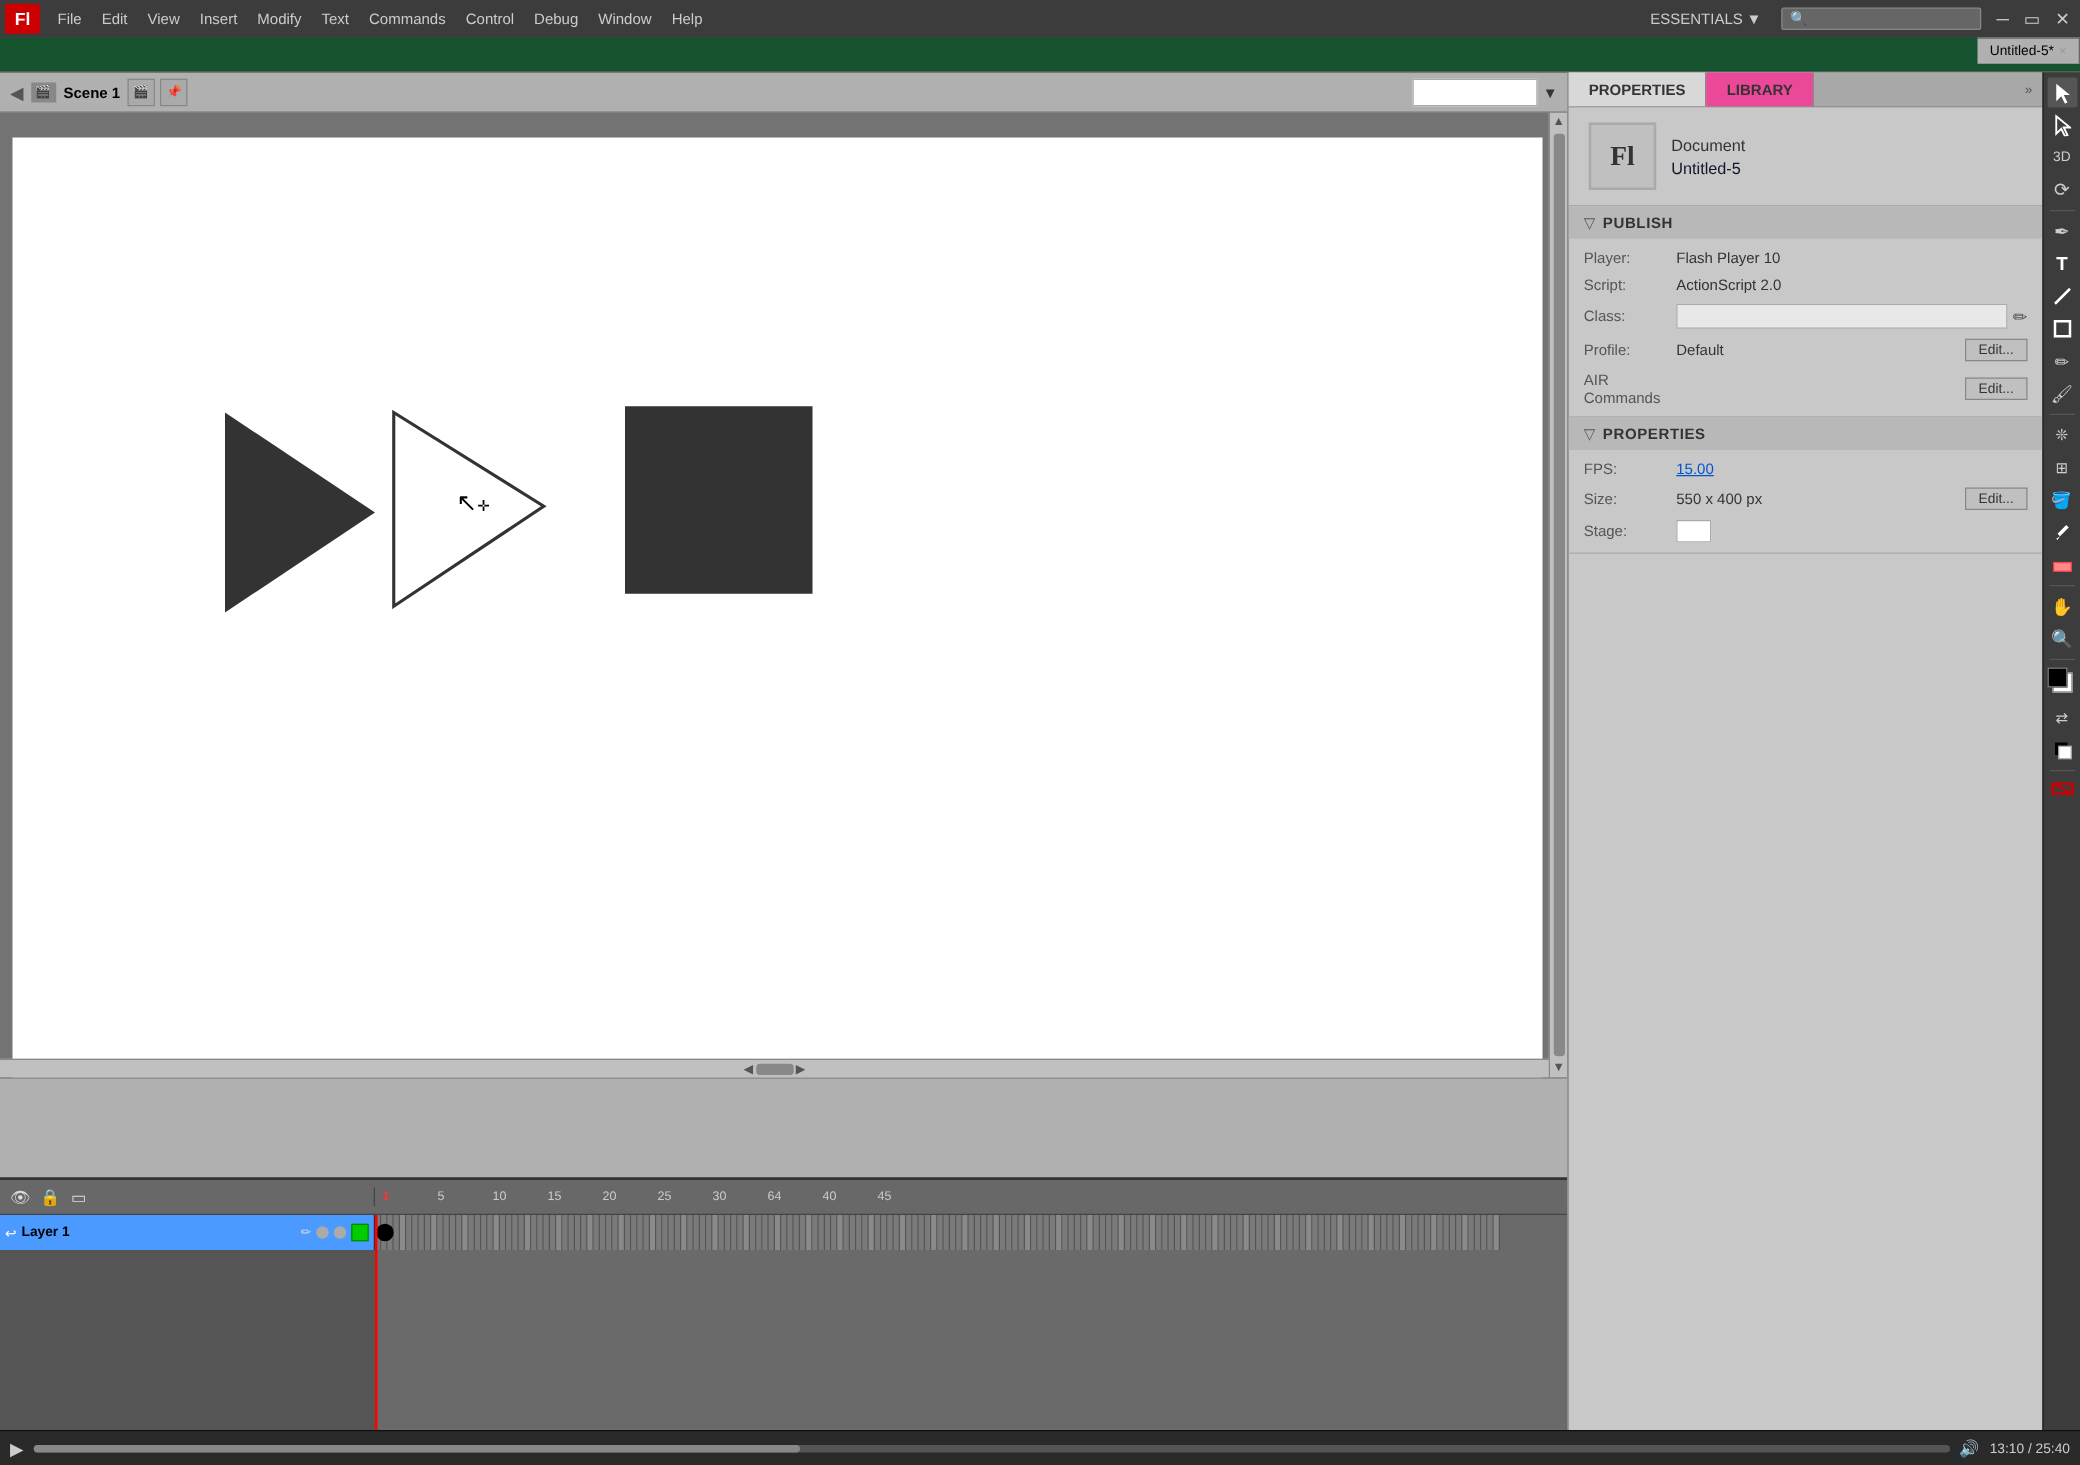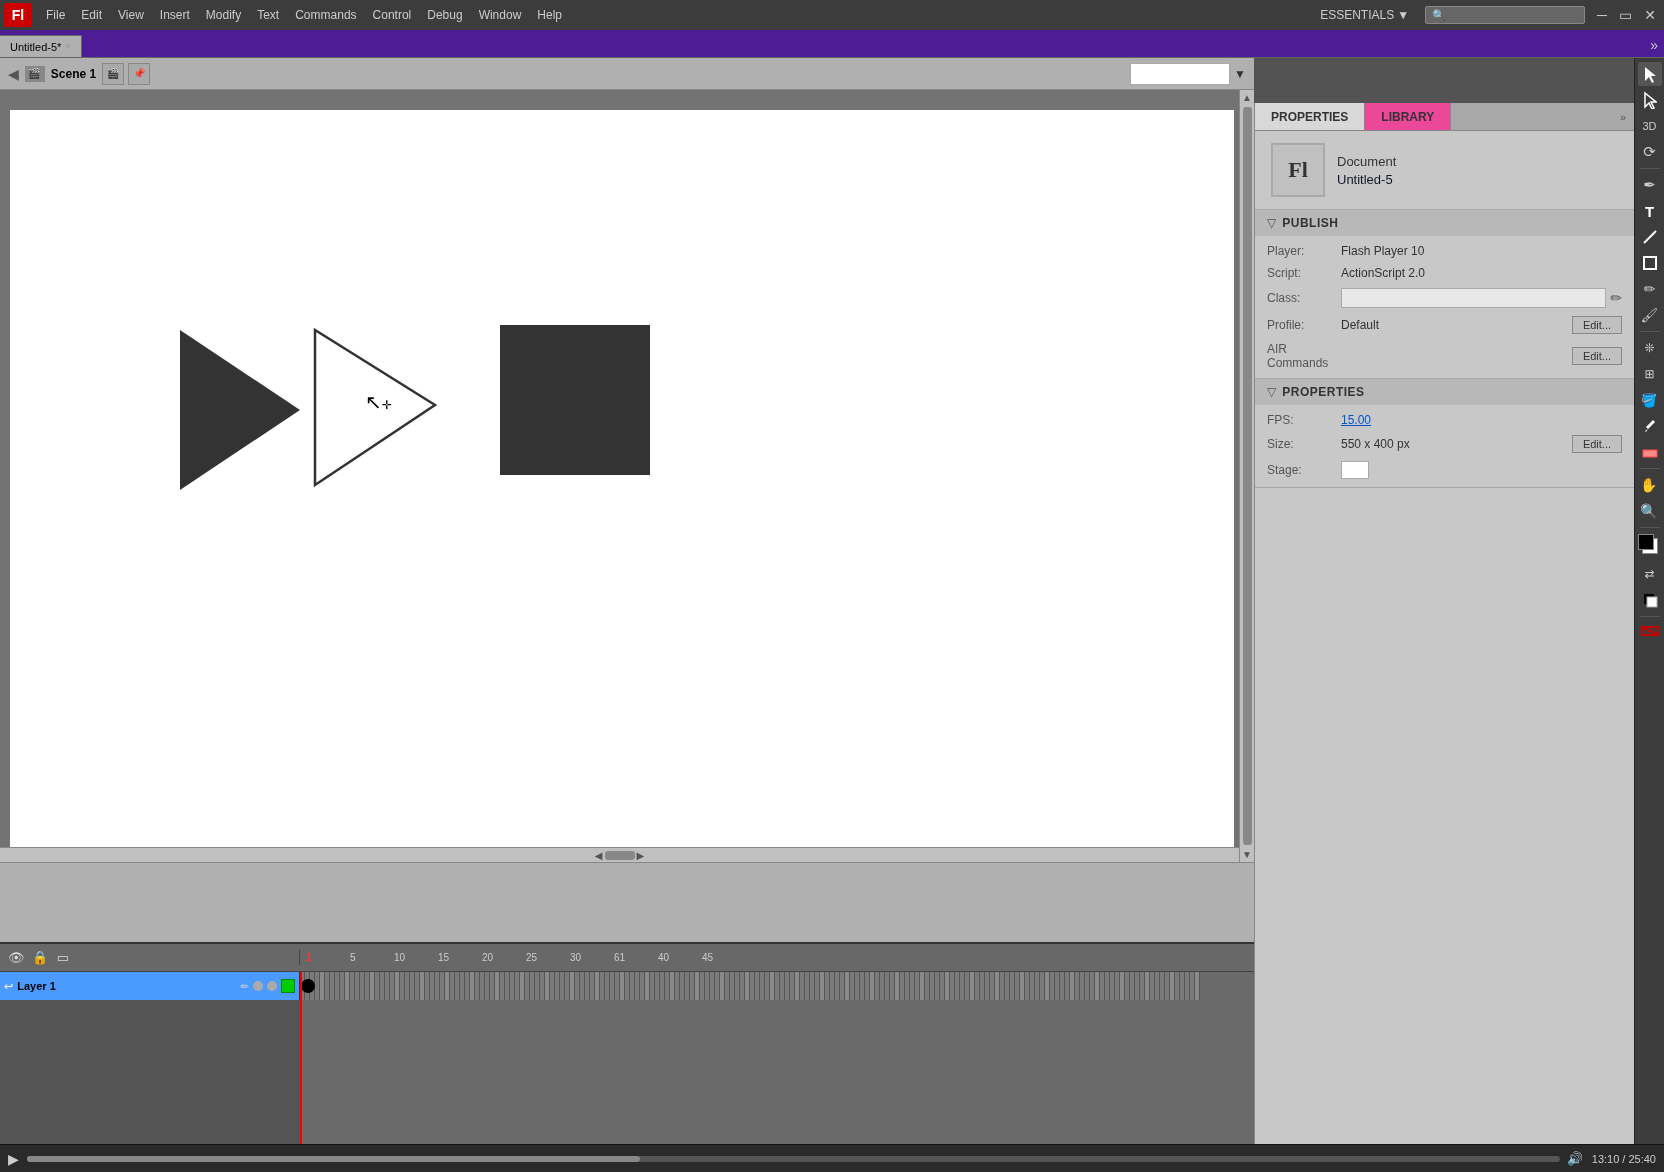--- a/index.html
+++ b/index.html
@@ -24,22 +24,22 @@
     }
     .search-box {
       margin-left: 8px; background: #666; border: 1px solid #888; color: #ccc;
       padding: 2px 6px; width: 160px; font-size: 11px; border-radius: 2px;
     }
     .window-controls { display: flex; align-items: center; gap: 4px; margin-left: 8px; }
     .win-btn { color: #ccc; font-size: 14px; cursor: pointer; padding: 0 4px; }
 
     
     #tab-bar {
-      width: 100%; height: 28px; background: #4c1d95; display: flex; align-items: flex-end;
-      padding: 0 0 0 0; border-bottom: 1px solid #666;
+      width: 100%; height: 28px; background: #14532d; display: flex; align-items: flex-end;
+      padding: 0 0 0 0; border-bottom: 1px solid #666; flex-direction: column;
     }
     .tab {
       background: #595959; color: #ddd; font-size: 11px; padding: 4px 10px;
       border-right: 1px solid #666; border-top: 1px solid #666;
       display: flex; align-items: center; gap: 4px; cursor: pointer; height: 22px;
     }
     .tab.active { background: #b0b0b0; color: #000; }
     .tab-close { font-size: 10px; cursor: pointer; color: #999; }
     .tab-expand { color: #ccc; margin-left: auto; padding: 4px 6px; font-size: 14px; cursor: pointer; }
 
@@ -179,21 +179,20 @@
     .tl-footer-btn { color: #ccc; font-size: 14px; cursor: pointer; padding: 2px 4px; }
     .tl-footer-sep { width: 1px; height: 16px; background: #444; margin: 0 4px; }
     .tl-footer-num { color: #4aafff; font-size: 11px; cursor: pointer; }
     .tl-footer-text { color: #ccc; font-size: 11px; }
     .tl-footer-playback { margin-left: auto; display: flex; align-items: center; gap: 4px; }
 
     
     #right-panel {
       width: 380px; background: #c8c8c8; display: flex; flex-direction: column;
       border-left: 1px solid #888;
-      margin-top: 45px;
     }
     #panel-tabs {
       height: 28px; background: #a8a8a8; display: flex; align-items: center;
       border-bottom: 1px solid #888;
     }
     .panel-tab {
       padding: 4px 16px; font-size: 12px; font-weight: bold; color: #333;
       cursor: pointer; background: #ec4899; border-right: 1px solid #888; height: 100%;
       display: flex; align-items: center;
     }
@@ -359,21 +358,21 @@
           <span class="tl-icon">▭</span>
         </div>
         <div class="tl-frame-nums">
           <span class="frame-num" style="color:#ff3333;font-weight:bold">1</span>
           <span class="frame-num">5</span>
           <span class="frame-num">10</span>
           <span class="frame-num">15</span>
           <span class="frame-num">20</span>
           <span class="frame-num">25</span>
           <span class="frame-num">30</span>
-          <span class="frame-num">61</span>
+          <span class="frame-num">64</span>
           <span class="frame-num">40</span>
           <span class="frame-num">45</span>
         </div>
       </div>
 
       <div id="timeline-body">
 
         <div id="layer-panel">
           <span class="layer-icon">↩</span>
           <span class="layer-name">Layer 1</span>

